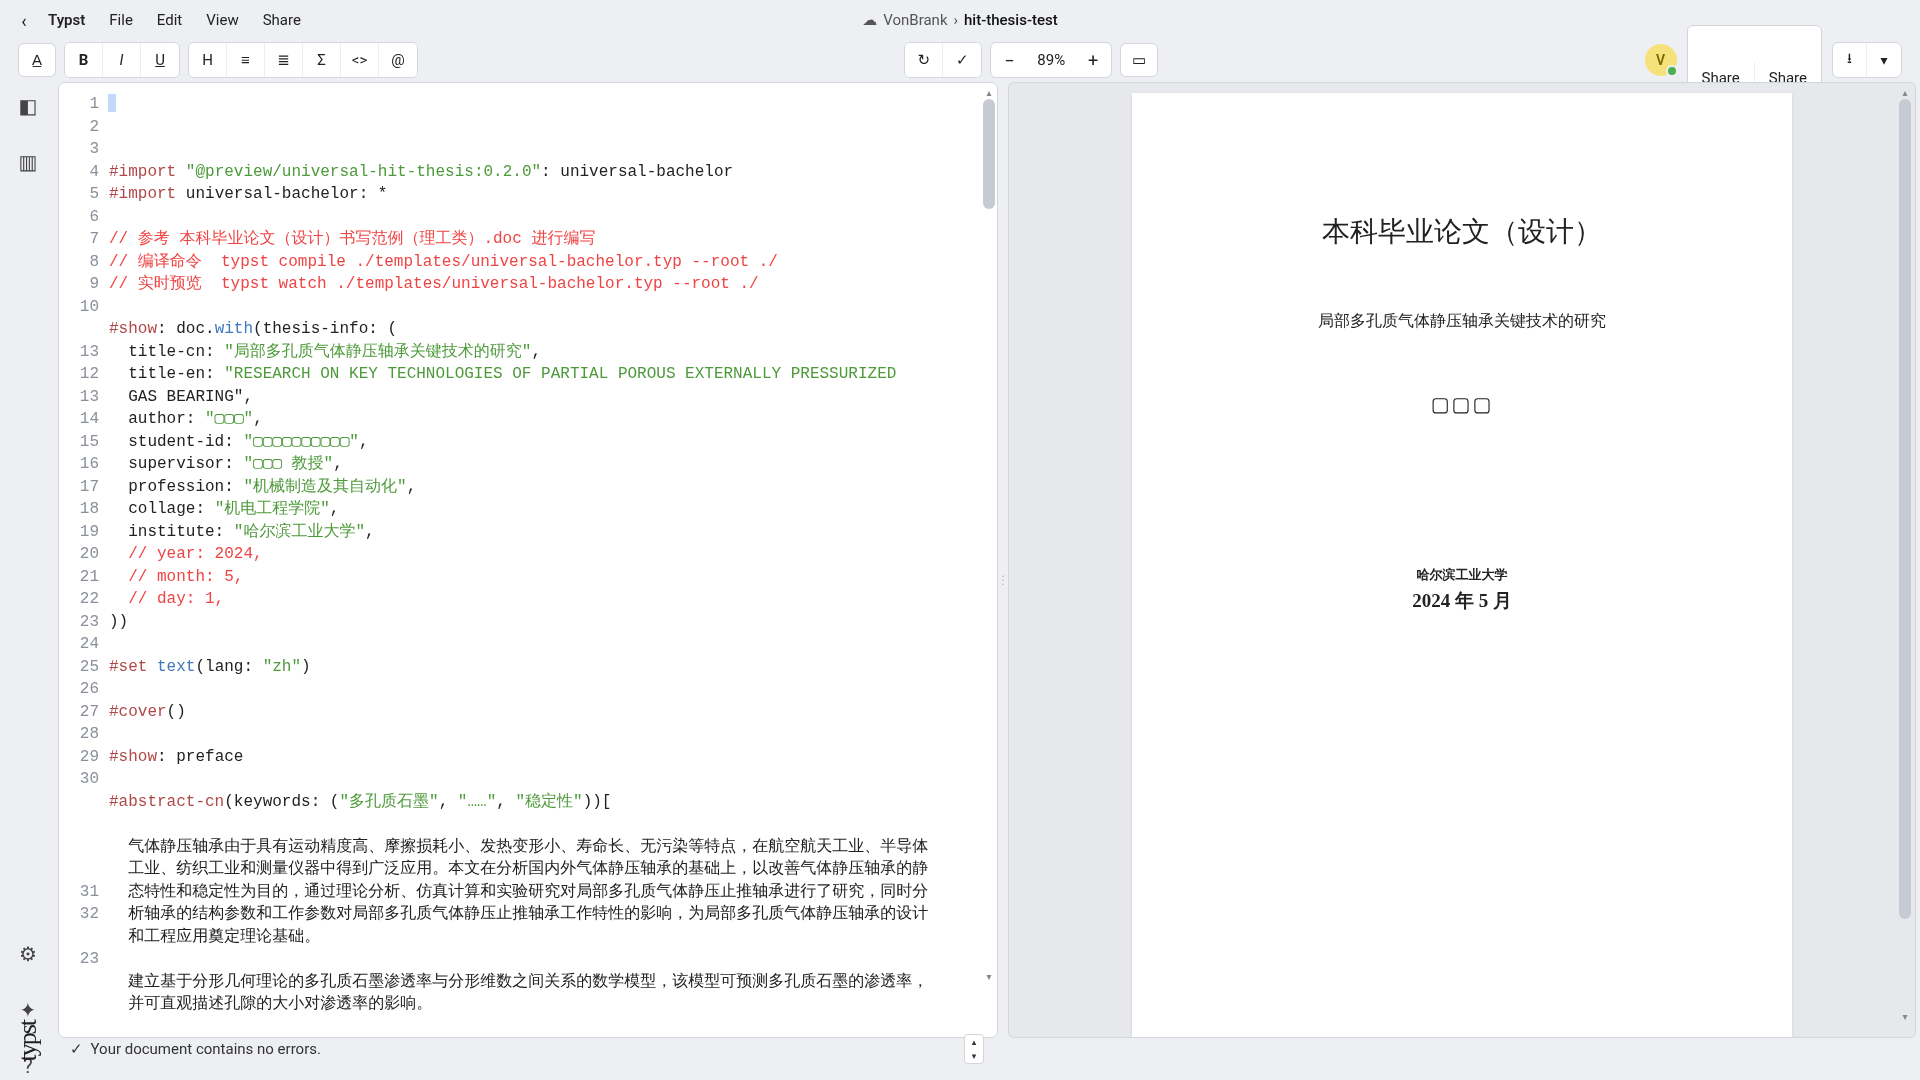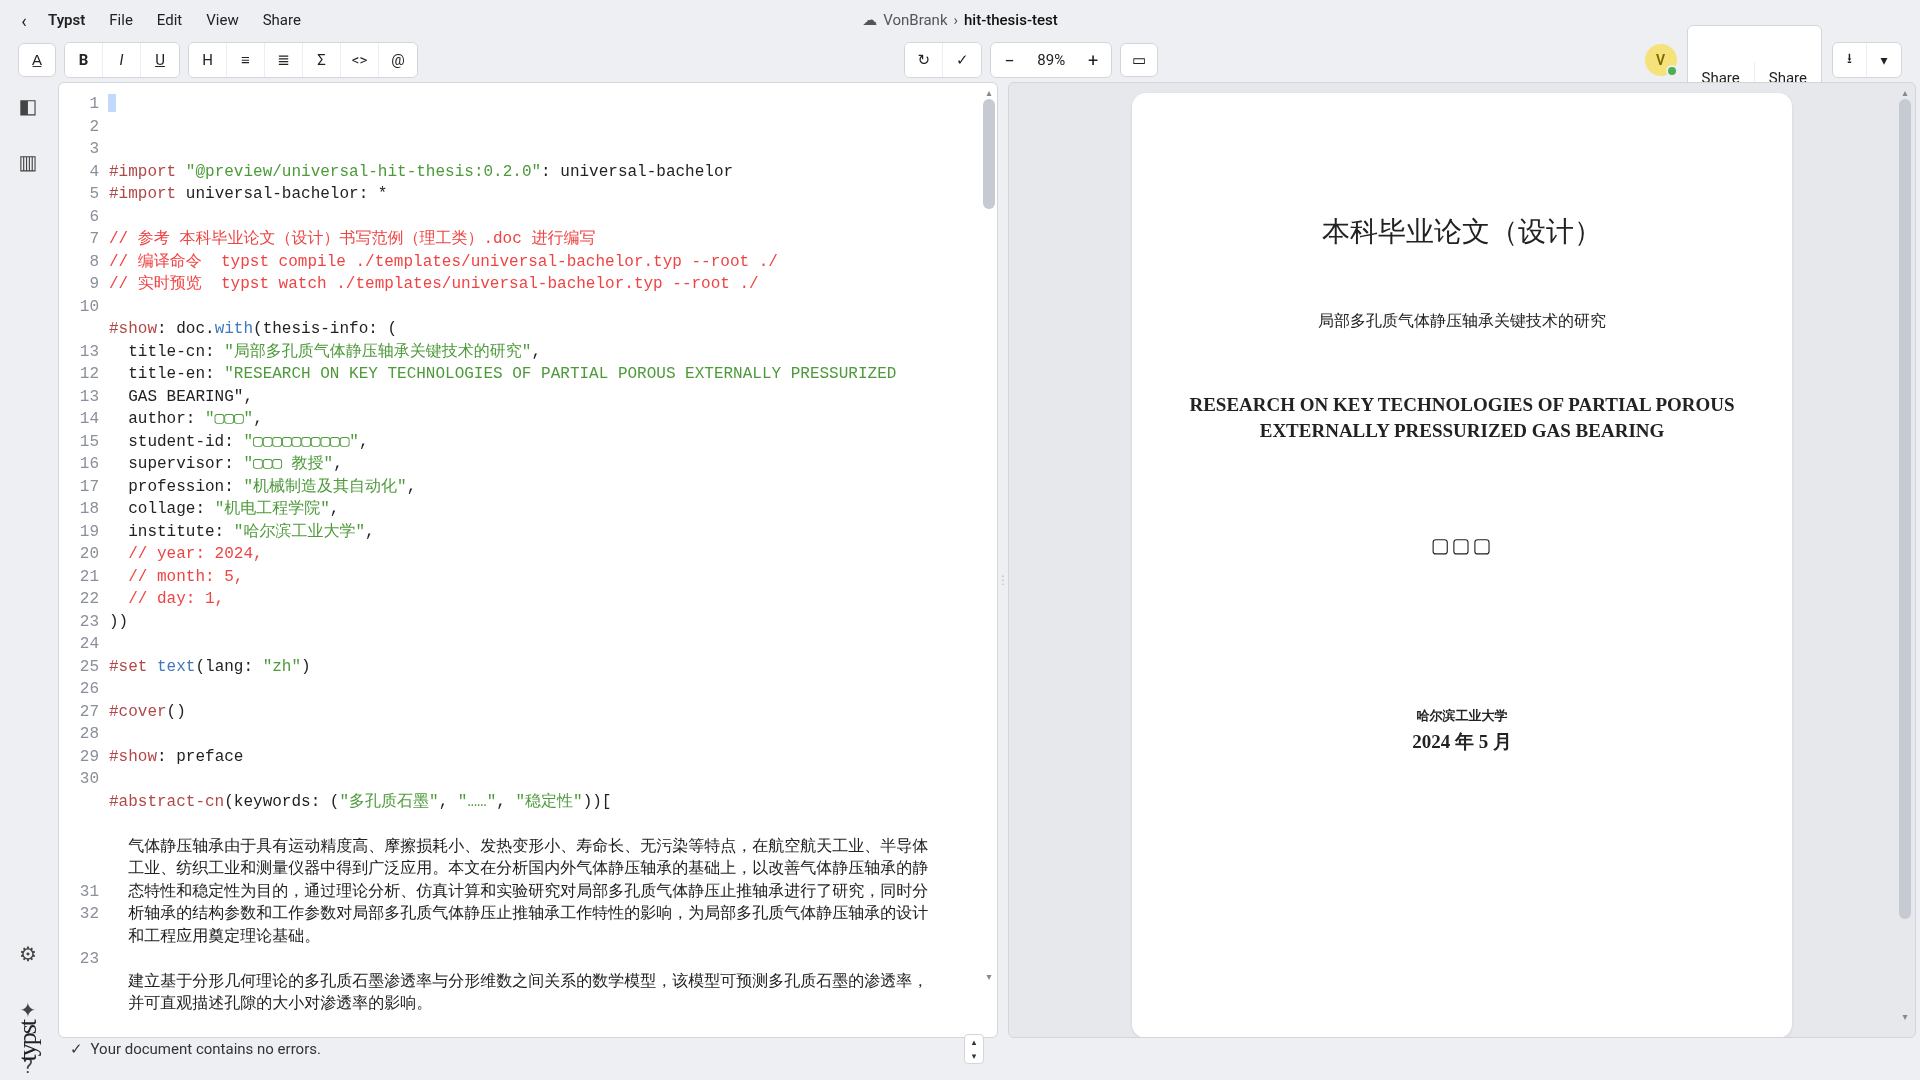--- a/index.html
+++ b/index.html
@@ -168,21 +168,20 @@
   overflow: hidden;
 }
 .page {
   width: 660px;
   height: 945px;
   background: #fff;
   box-shadow: 0 1px 3px rgba(0,0,0,.1);
   padding: 80px 50px;
   font-family: "Songti SC", "SimSun", serif;
   text-align: center;
-  border-radius: 14px;
 }
 .page .doc-type { font-size: 28px; margin-top: 40px; margin-bottom: 60px; }
 .page .title-cn { font-size: 16px; margin-bottom: 60px; }
 .page .title-en { font-size: 19px; font-weight: 700; font-family: "Times New Roman", serif; line-height: 1.35; margin-bottom: 90px; }
 .page .author { font-size: 20px; letter-spacing: 2px; margin-bottom: 150px; }
 .page .inst { font-size: 13px; margin-bottom: 4px; font-weight: 600; }
 .page .date { font-size: 19px; font-weight: 600; }
 .preview-scrollbar { position: absolute; right: 4px; top: 12px; width: 12px; height: 920px; }
 .preview-scrollbar .thumb { position: absolute; top: 4px; width: 12px; height: 820px; background: #c6cad2; border-radius: 6px; }
 .preview-scrollbar .arrow { position: absolute; width: 12px; height: 12px; font-size: 10px; color: #888; text-align: center; }
@@ -327,21 +326,20 @@
       <div class="arrow down">▾</div>
     </div>
   </div>
 
   <div class="splitter">⋮</div>
 
   <div class="preview-pane">
     <div class="page">
       <div class="doc-type">本科毕业论文（设计）</div>
       <div class="title-cn">局部多孔质气体静压轴承关键技术的研究</div>
-      <div class="title-en">RESEARCH ON KEY TECHNOLOGIES OF PARTIAL POROUS EXTERNALLY PRESSURIZED GAS BEARING</div>
       <div class="author">▢▢▢</div>
       <div class="inst">哈尔滨工业大学</div>
       <div class="date">2024 年 5 月</div>
     </div>
     <div class="preview-scrollbar">
       <div class="arrow up">▴</div>
       <div class="thumb"></div>
       <div class="arrow down">▾</div>
     </div>
   </div>

